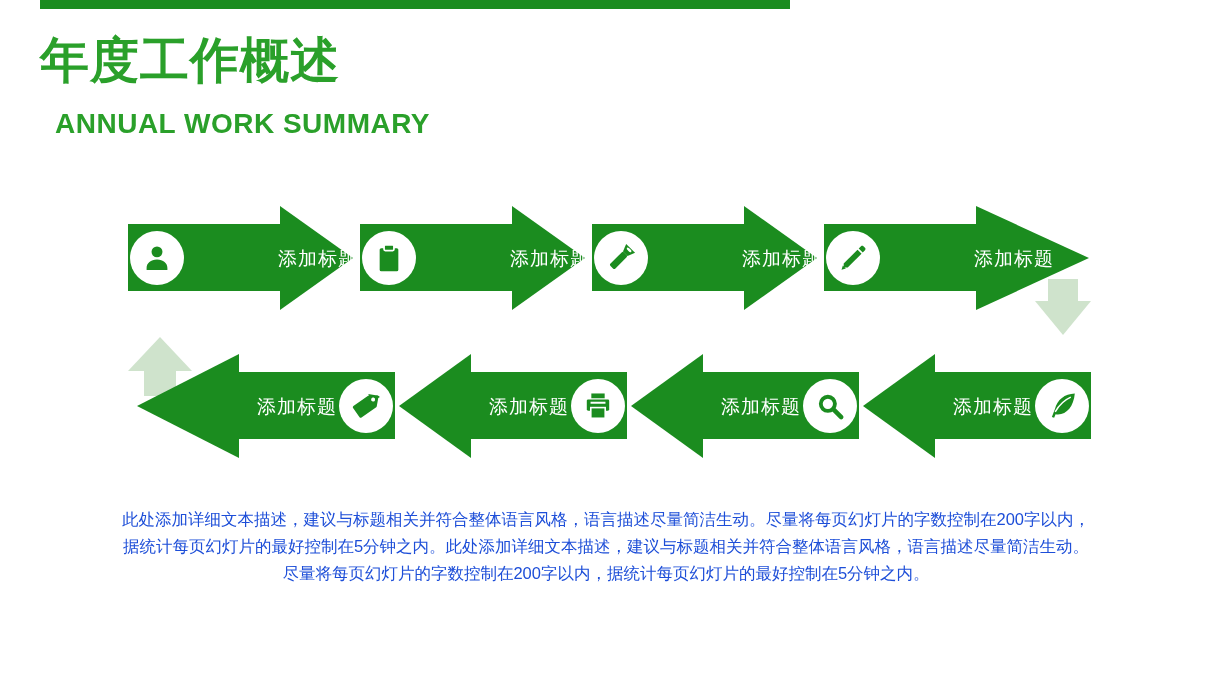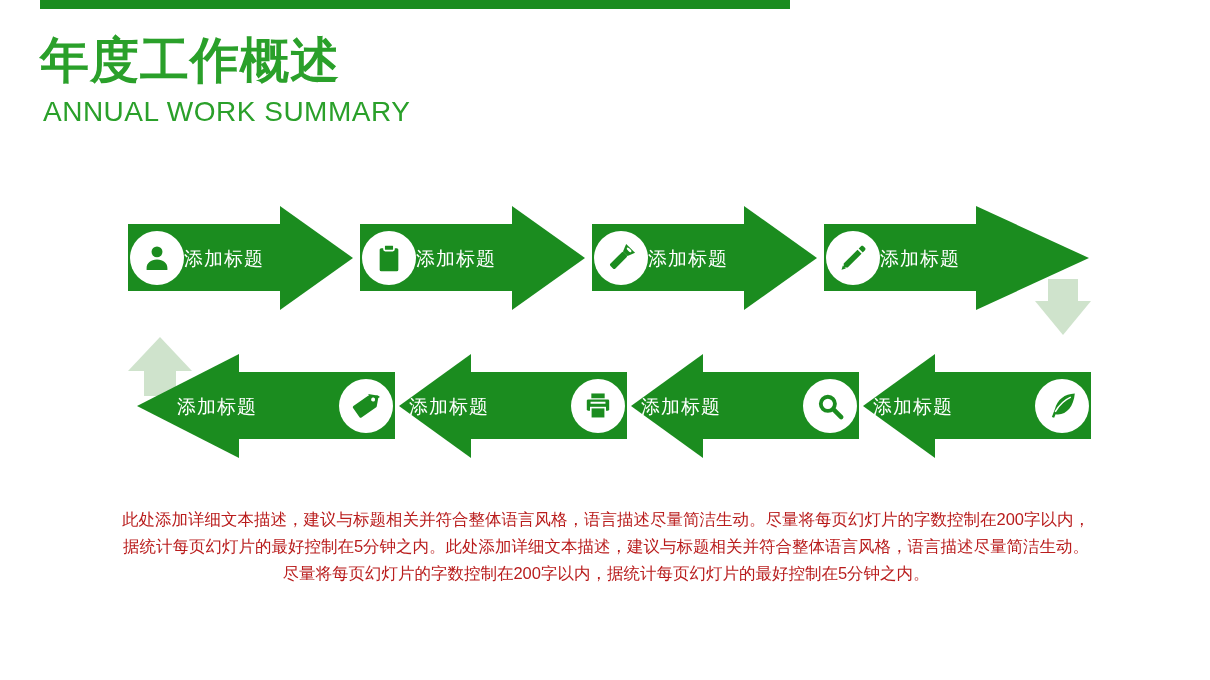--- a/index.html
+++ b/index.html
@@ -6,62 +6,62 @@
   .slide{
     position:relative;width:1210px;height:680px;background:#ffffff;overflow:hidden;
     font-family:"Liberation Sans","DejaVu Sans",sans-serif;
   }
   .accent-bar{position:absolute;left:40px;top:0;width:750px;height:9px;background:#1b8c1f;}
   .title{
     position:absolute;left:40px;top:28px;margin:0;
     font-size:49px;font-weight:800;letter-spacing:1px;color:#2aa02a;text-align:right;
   }
   .subtitle{
-    position:absolute;left:43px;top:96px;margin:0;
-    font-size:28px;font-weight:400;letter-spacing:.5px;color:#2aa02a;
+    position:absolute;left:43px;top:96px;margin:12px;
+    font-size:28px;font-weight:700;letter-spacing:.5px;color:#2aa02a;
   }
 
   
   .step{position:absolute;height:104px;}
   .step .body{position:absolute;top:18px;height:67px;background:#1b8c1f;}
   .step .head{position:absolute;width:0;height:0;border-top:52px solid transparent;border-bottom:52px solid transparent;}
   .step.right .head{border-left:73px solid #1b8c1f;left:152px;top:0;}
   .step.right.big .head{border-left:113px solid #1b8c1f;}
   .step.right .body{left:0;width:152px;}
   .step.left .head{border-right:72px solid #1b8c1f;left:0;top:0;}
   .step.left.big .head{border-right:102px solid #1b8c1f;}
   .step.left .body{right:0;width:156px;}
   .badge{
     position:absolute;top:25px;width:54px;height:54px;border-radius:50%;
     background:#ffffff;display:flex;align-items:center;justify-content:center;
   }
   .step.right .badge{left:2px;}
   .step.left .badge{right:2px;}
   .badge svg{width:32px;height:32px;display:block;}
   .step-label{
-    position:absolute;top:40px;width:174px;text-align:left;
+    position:absolute;top:40px;width:174px;text-align:right;
     color:#ffffff;font-size:19px;letter-spacing:1px;white-space:nowrap;
   }
   .step.right .step-label{left:56px;}
   .step.left .step-label{right:58px;width:160px;}
 
   
   .connector{position:absolute;}
   .connector .shaft{position:absolute;background:#cfe3cc;}
   .connector .tri{position:absolute;width:0;height:0;}
   .connector.down{left:1035px;top:279px;width:56px;height:56px;}
   .connector.down .shaft{left:13px;top:0;width:30px;height:23px;}
   .connector.down .tri{left:0;top:22px;border-left:28px solid transparent;border-right:28px solid transparent;border-top:34px solid #cfe3cc;}
   .connector.up{left:128px;top:337px;width:64px;height:59px;}
   .connector.up .tri{left:0;top:0;border-left:32px solid transparent;border-right:32px solid transparent;border-bottom:34px solid #cfe3cc;}
   .connector.up .shaft{left:16px;top:34px;width:32px;height:25px;}
 
   .description{
     position:absolute;left:120px;top:506px;width:972px;margin:0;
-    text-align:center;font-size:16.5px;line-height:27px;color:#b91c1c;
+    text-align:center;font-size:16.5px;line-height:27px;color:#1d4ed8;
   }
 </style>
 </head>
 <body>
 
 <div class="slide">
 
   <div class="accent-bar"></div>
 
   <h1 class="title">年度工作概述</h1>

